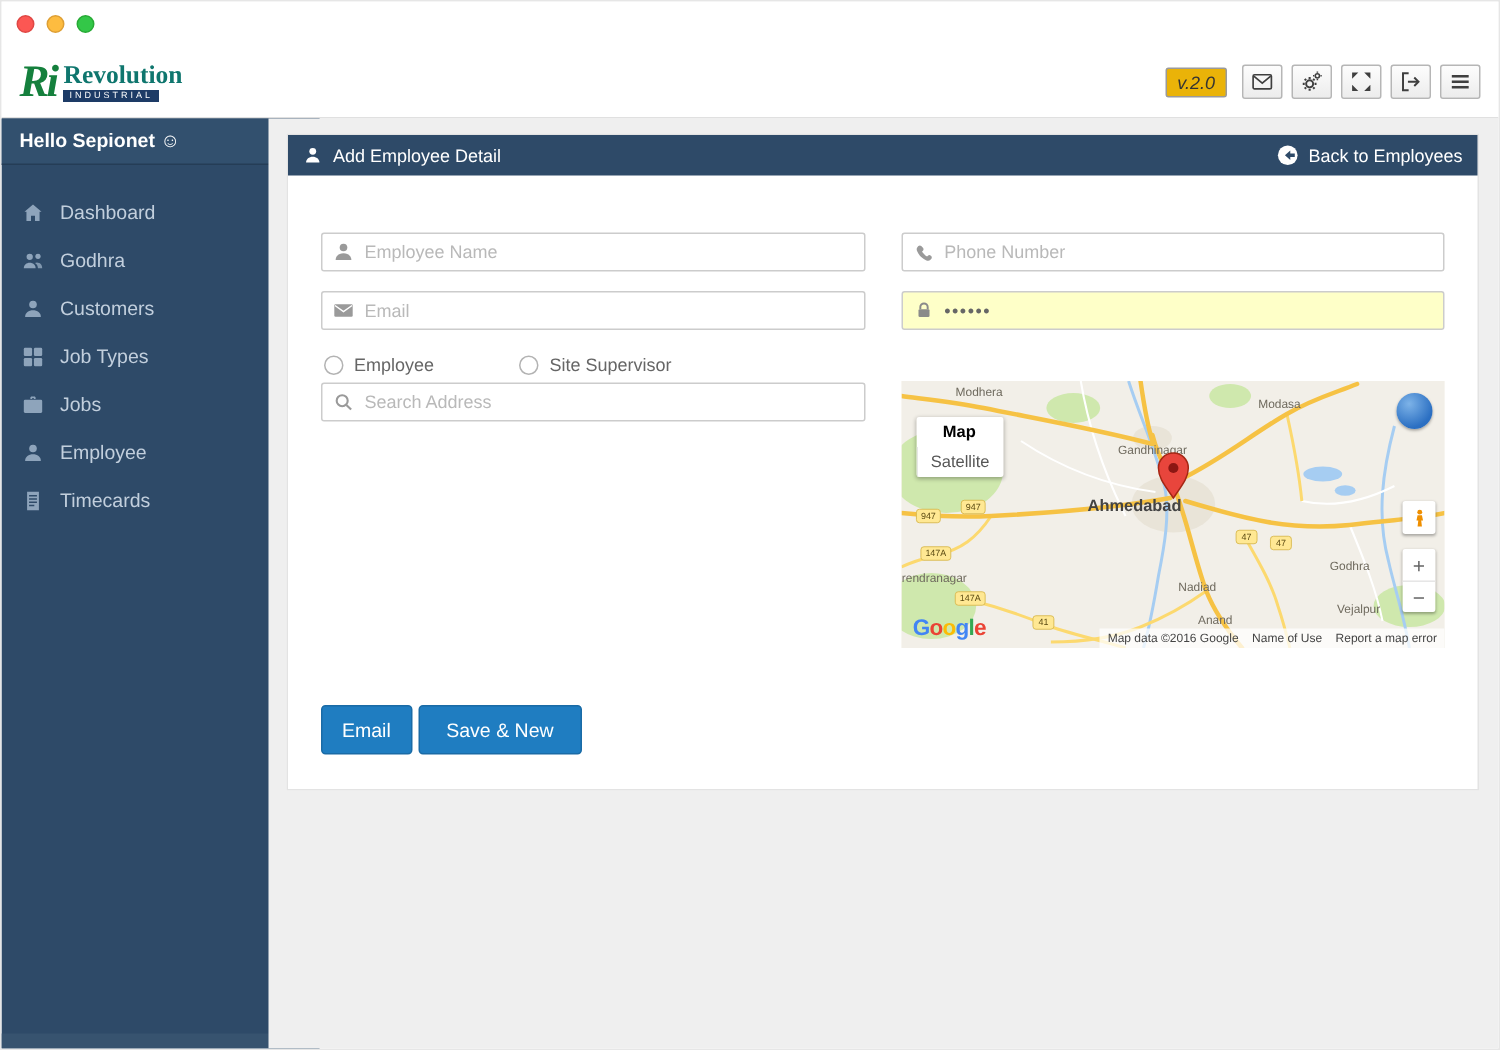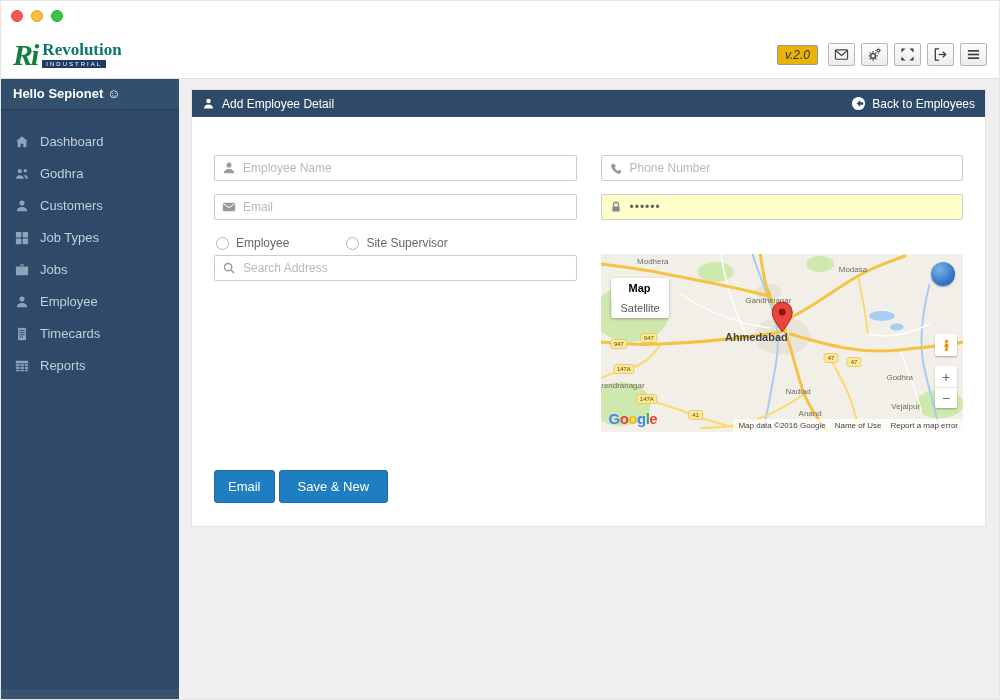--- a/index.html
+++ b/index.html
@@ -227,27 +227,20 @@
             <path d="M2 14c0-3.2 2.7-5 6-5s6 1.8 6 5Z"></path>
           </svg>
         <span>Employee</span>
       </div>
       <div class="nav-item">
         <svg viewBox="0 0 16 16">
             <path d="M3.5 1h9v14h-9z"></path>
             <path d="M5 4h6M5 6.5h6M5 9h6M5 11.5h4" stroke="#2e4a68" stroke-width="1.1" fill="none"></path>
           </svg>
         <span>Timecards</span>
-      </div>
-      <div class="nav-item">
-        <svg viewBox="0 0 16 16">
-            <rect x="1" y="2" width="14" height="12"></rect>
-            <path d="M1 5.5h14M1 8.7h14M1 11.9h14M6 5.5V14M10.8 5.5V14" stroke="#2e4a68" stroke-width="1" fill="none"></path>
-          </svg>
-        <span>Reports</span>
       </div>
     </nav>
     <button class="collapse-btn">
       <svg viewBox="0 0 8 10" fill="none" stroke="#e8eef4" stroke-width="1.6" width="8" height="10">
           <path d="M6 1 2 5l4 4"></path>
         </svg>
     </button>
     <div class="sidebar-footer"></div>
   </aside>
 

